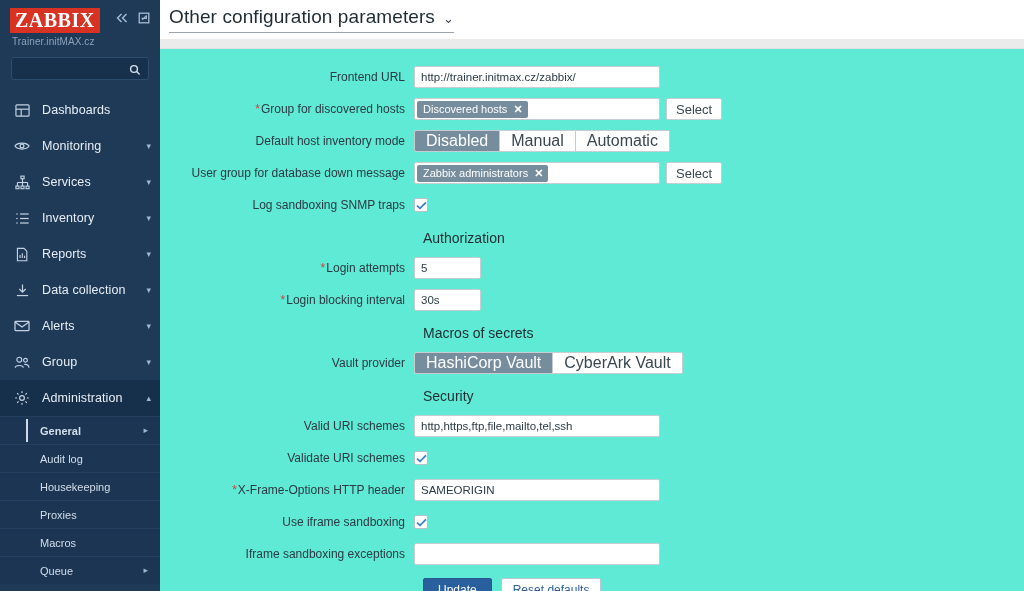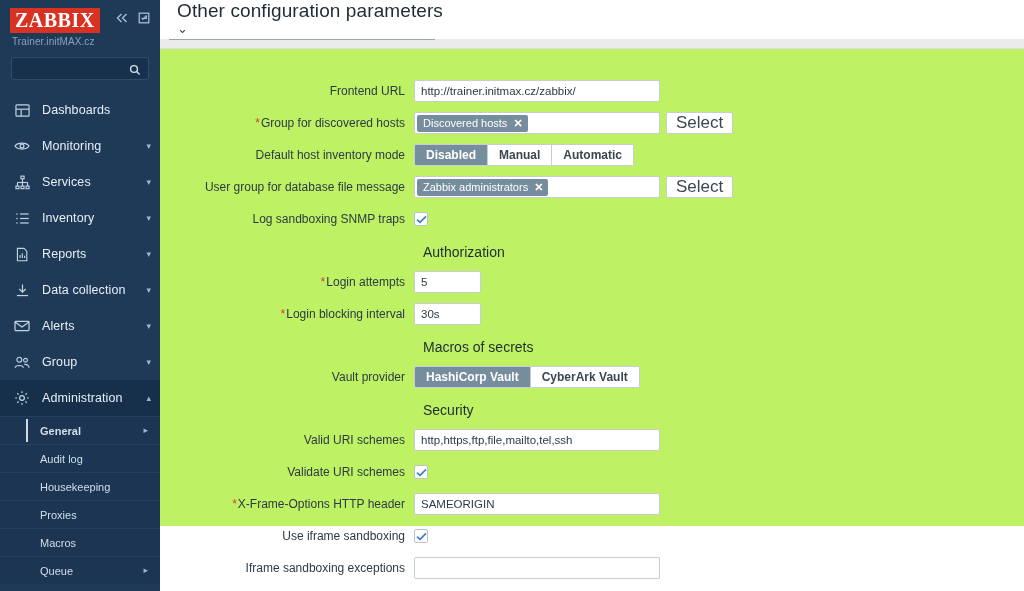--- a/index.html
+++ b/index.html
@@ -194,44 +194,43 @@
     display: flex;
     align-items: center;
     padding-left: 9px;
   }
   .page-title-wrap {
     display: inline-flex;
     align-items: baseline;
     border-bottom: 1px solid #9aa4ad;
     padding-bottom: 4px;
     cursor: pointer;
-    flex-direction: column;
   }
   .page-title {
     font-size: 19px;
     color: #1f2c33;
     letter-spacing: 0.1px;
   }
   .title-caret {
     font-size: 13px;
     color: #3a4750;
     margin-left: 8px;
     line-height: 13px;
   }
 
   .gray-band {
     height: 10px;
     background: #ebebeb;
     border-bottom: 1px solid #e0e0e0;
   }
 
   .form-area {
-    background: #bef264;
-    padding-top: 31px;
-    height: 477px;
+    background: #5eead4;
+    padding-top: 17px;
+    height: 542px;
   }
 
   .row {
     display: flex;
     align-items: center;
     margin-bottom: 10px;
     min-height: 22px;
   }
 
   .lab {
@@ -295,45 +294,44 @@
   }
 
   .btn-select {
     margin-left: 6px;
     height: 22px;
     min-width: 53px;
     border: 1px solid #c7cdd2;
     border-radius: 2px;
     background: #ffffff;
     color: #3a4750;
-    font-size: 17px;
+    font-size: 13px;
     font-family: "Liberation Sans", sans-serif;
     cursor: pointer;
     padding: 0 9px;
   }
 
   .seg {
     display: inline-flex;
     border: 1px solid #c7cdd2;
     border-radius: 2px;
     overflow: hidden;
     height: 22px;
     background: #ffffff;
   }
   .seg .opt {
-    font-size: 12px;
+    font-size: 16px;
     color: #3a4750;
     padding: 0 11px;
     display: flex;
     align-items: center;
     cursor: pointer;
     border-right: 1px solid #c7cdd2;
     background: #ffffff;
     white-space: nowrap;
-    font-weight: bold;
   }
   .seg .opt:last-child { border-right: none; }
   .seg .opt.sel {
     background: #768d9e;
     color: #ffffff;
   }
 
   .cbx {
     width: 14px;
     height: 14px;
@@ -606,21 +604,21 @@
         <div class="fld">
           <div class="seg">
             <span class="opt sel">Disabled</span>
             <span class="opt">Manual</span>
             <span class="opt">Automatic</span>
           </div>
         </div>
       </div>
 
       <div class="row">
-        <div class="lab">User group for database file message</div>
+        <div class="lab">User group for database down message</div>
         <div class="fld">
           <div class="ms-box">
             <span class="chip">
               <span>Zabbix administrators</span>
               <span class="x">✕</span>
             </span>
           </div>
           <button class="btn-select">Select</button>
         </div>
       </div>

